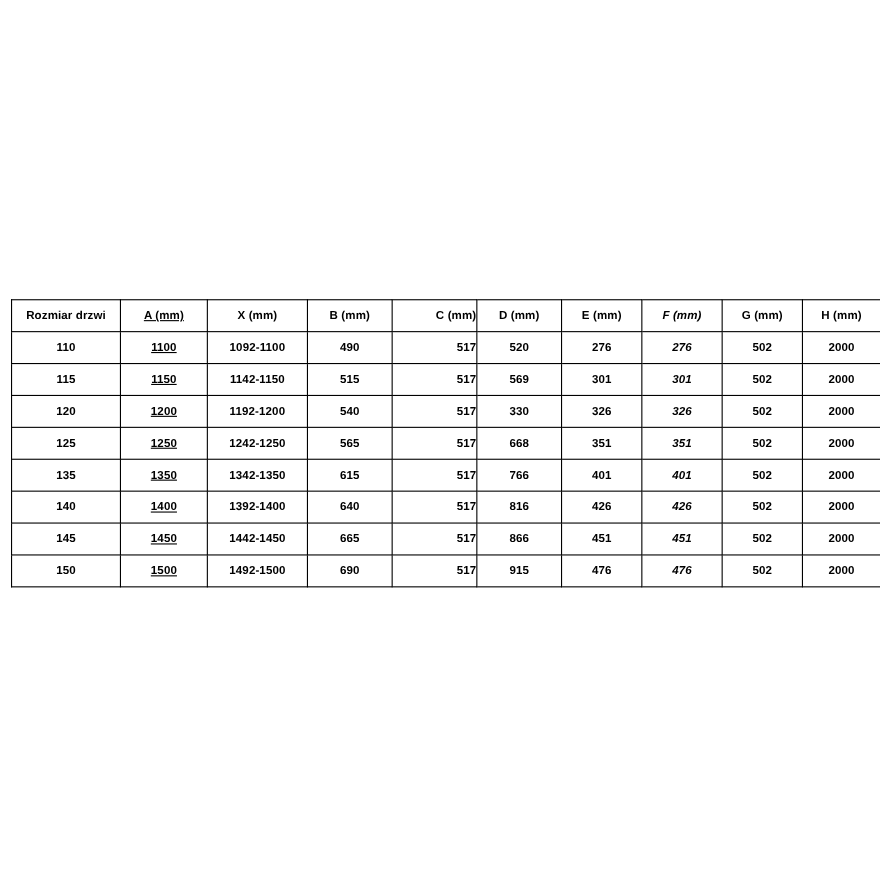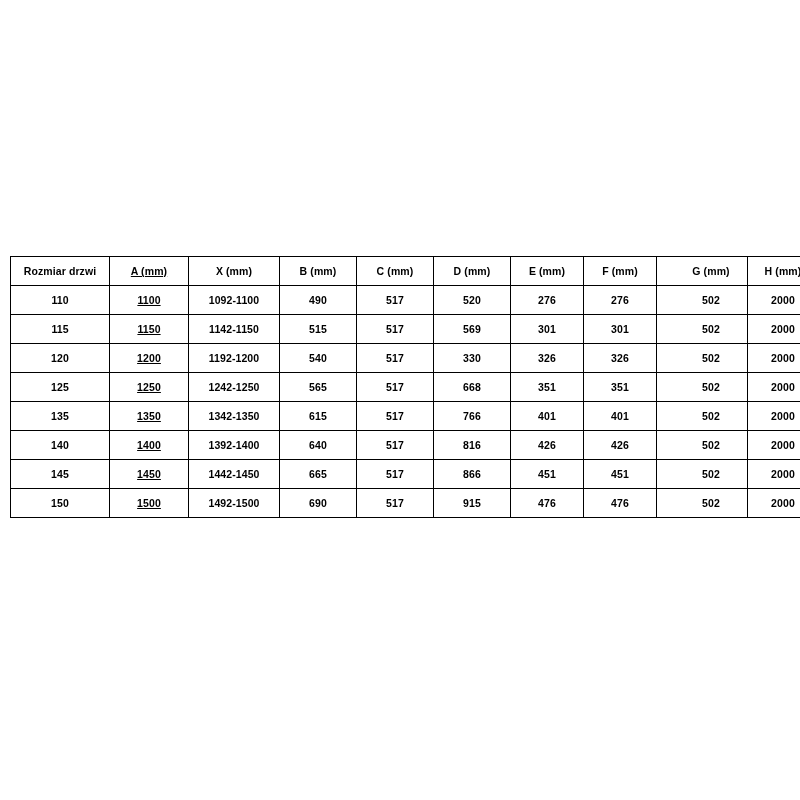--- a/index.html
+++ b/index.html
@@ -10,21 +10,21 @@
     width: 800px;
     height: 800px;
     background: #ffffff;
     font-family: "Liberation Sans", sans-serif;
     position: relative;
     overflow: hidden;
   }
   #spec-table-wrapper {
     position: absolute;
     left: 10px;
-    top: 256px;
+    top: 272px;
     width: 780px;
   }
   table.spec-table {
     border-collapse: collapse;
     width: 780px;
     table-layout: fixed;
   }
   table.spec-table th,
   table.spec-table td {
     border: 1px solid #000000;
@@ -50,38 +50,39 @@
   table.spec-table td.col-2 {
     width: 90px;
   }
   table.spec-table th.col-3,
   table.spec-table td.col-3 {
     width: 76px;
   }
   table.spec-table th.col-4,
   table.spec-table td.col-4 {
     width: 76px;
+    text-align: right;
   }
   table.spec-table th.col-5,
   table.spec-table td.col-5 {
     width: 76px;
   }
   table.spec-table th.col-6,
   table.spec-table td.col-6 {
     width: 72px;
     border-radius: 12px;
   }
   table.spec-table th.col-7,
   table.spec-table td.col-7 {
     width: 72px;
+    font-style: italic;
   }
   table.spec-table th.col-8,
   table.spec-table td.col-8 {
     width: 72px;
-    padding-left: 18px;
   }
   table.spec-table th.col-9,
   table.spec-table td.col-9 {
     width: 70px;
   }
 </style>
 </head>
 <body>
 
 <div id="spec-table-wrapper">

